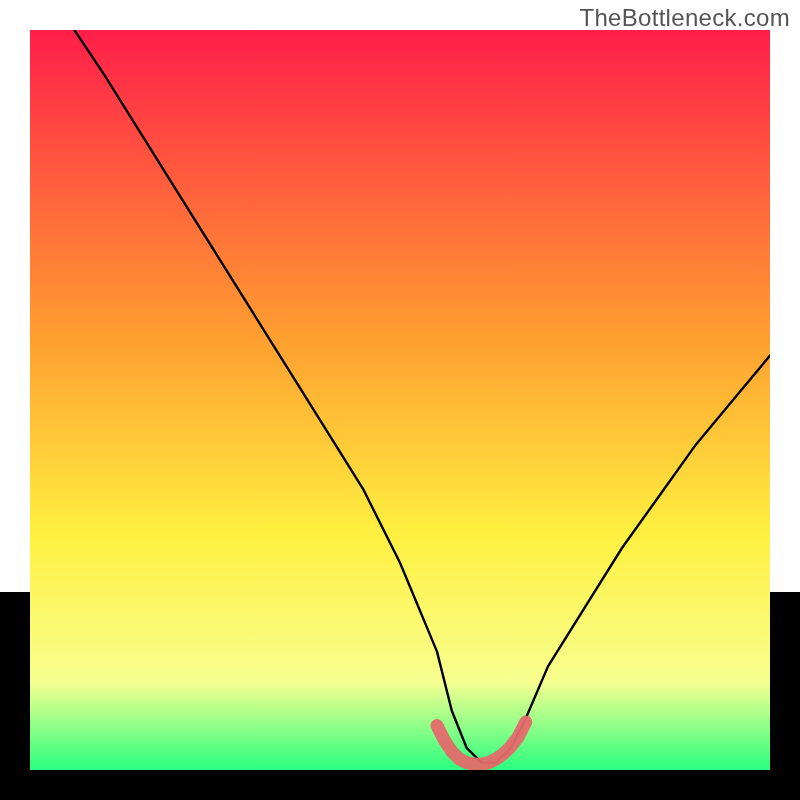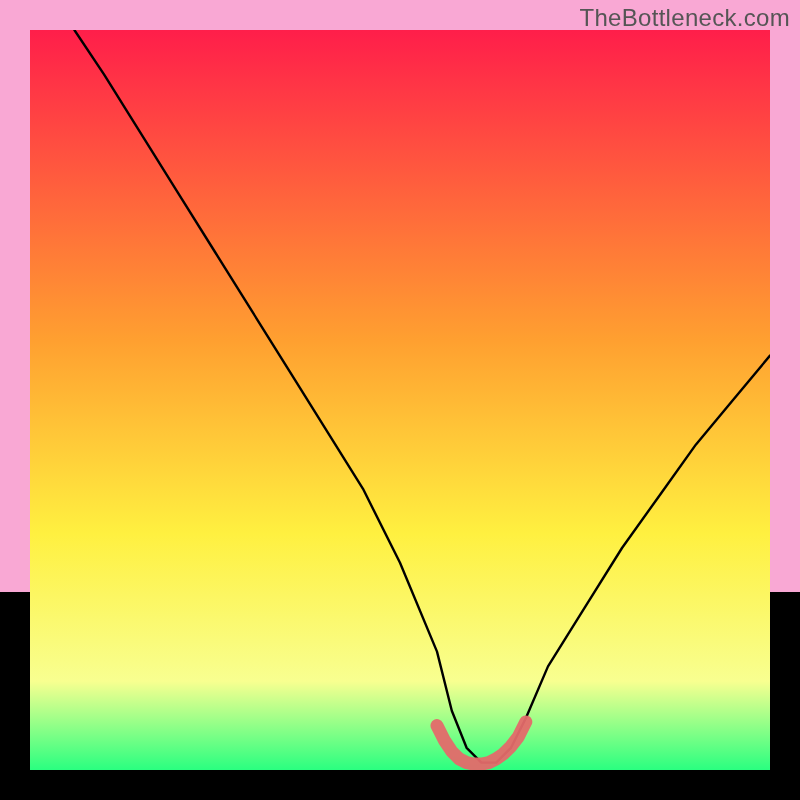--- a/index.html
+++ b/index.html
@@ -8,21 +8,21 @@
     width: 800px;
     height: 800px;
     background: #000;
     overflow: hidden;
     font-family: Arial, Helvetica, sans-serif;
   }
   .frame {
     position: relative;
     width: 800px;
     height: 592px;
-    background: #f9a8d4;
+    background: #ffffff;
   }
   .watermark {
     position: absolute;
     top: 4px;
     right: 10px;
     color: #555;
     font-size: 24px;
     font-weight: 500;
     letter-spacing: 0.3px;
     z-index: 10;

